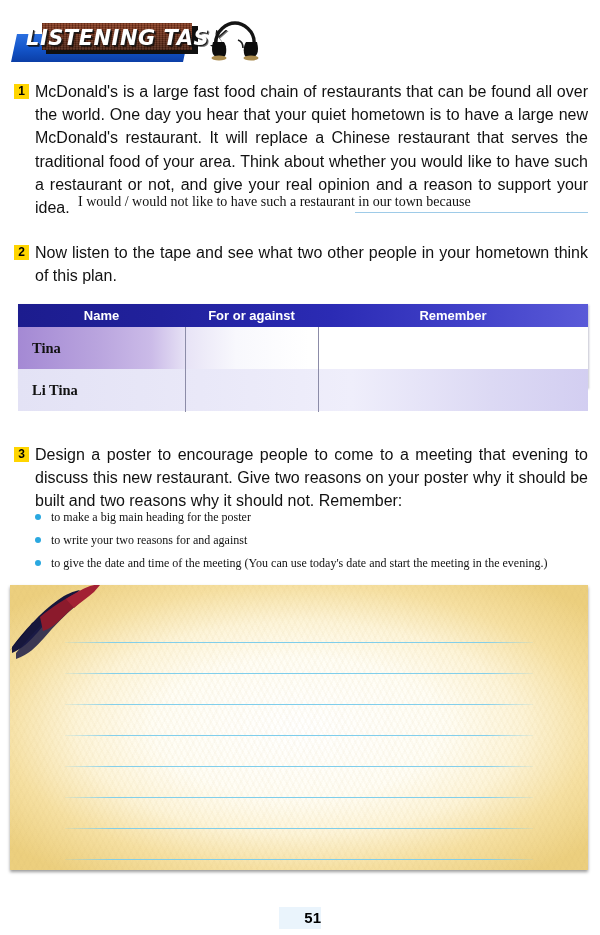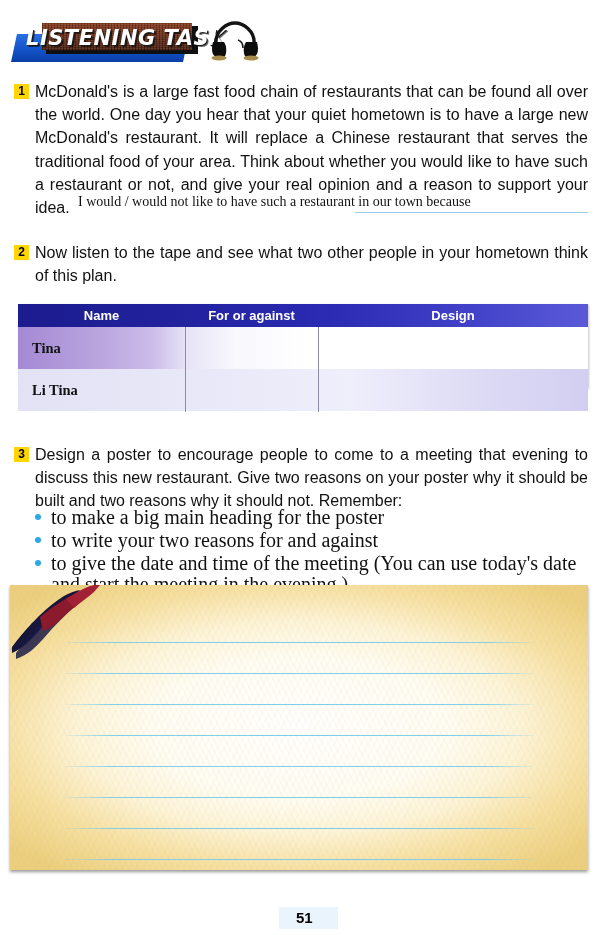--- a/index.html
+++ b/index.html
@@ -181,21 +181,21 @@
     height: 85px;
     background: #8c8ca8;
   }
   .vdiv-1 { left: 167px; }
   .vdiv-2 { left: 300px; }
 
   
   .bullet-row {
     position: absolute;
     font-family: "Liberation Serif", serif;
-    font-size: 20px;
+    font-size: 12px;
     line-height: 21px;
     color: #111;
   }
   .bullet-dot {
     position: absolute;
     left: 0; top: 7px;
     width: 6px; height: 6px;
     border-radius: 50%;
     background: #2aa8e0;
   }
@@ -238,23 +238,22 @@
   
   .pagenum {
     position: absolute;
     left: 279px; top: 907px;
     width: 42px; height: 22px;
     background: #eaf4fc;
     color: #000;
     font-family: "Liberation Sans", sans-serif;
     font-size: 15px;
     font-weight: bold;
-    text-align: left;
+    text-align: right;
     line-height: 22px;
-    padding-left: 17px;
   }
 </style>
 </head>
 <body>
 
 <div class="header">
   <div class="banner-wrap">
     <div class="banner-blue"></div>
     <div class="banner-shadow"></div>
     <div class="banner-bar"></div>
@@ -279,21 +278,21 @@
 <div class="serif-line" style="left:31px; top:194px;margin-left:47px;">I would / would not like to have such a restaurant in our town because</div>
 <div class="rule-blue" style="left:355px; top:212px; width:233px;"></div>
 
 <div class="qnum" style="left:14px; top:245px;">2</div>
 <div class="body-text" style="left:35px; top:241px; width:553px;">Now listen to the tape and see what two other people in your hometown think of this plan.</div>
 
 <div class="tbl">
   <div class="tbl-head">
     <div class="th th-name">Name</div>
     <div class="th th-for">For or against</div>
-    <div class="th th-reasons">Design</div>
+    <div class="th th-reasons">Remember</div>
   </div>
 
   <div class="tbl-body">
     <div class="trow trow-1">
       <div class="tcell tc-name">Tina</div>
       <div class="tcell tc-for"></div>
       <div class="tcell tc-reasons"></div>
     </div>
     <div class="trow trow-2">
       <div class="tcell tc-name">Li Tina</div>

